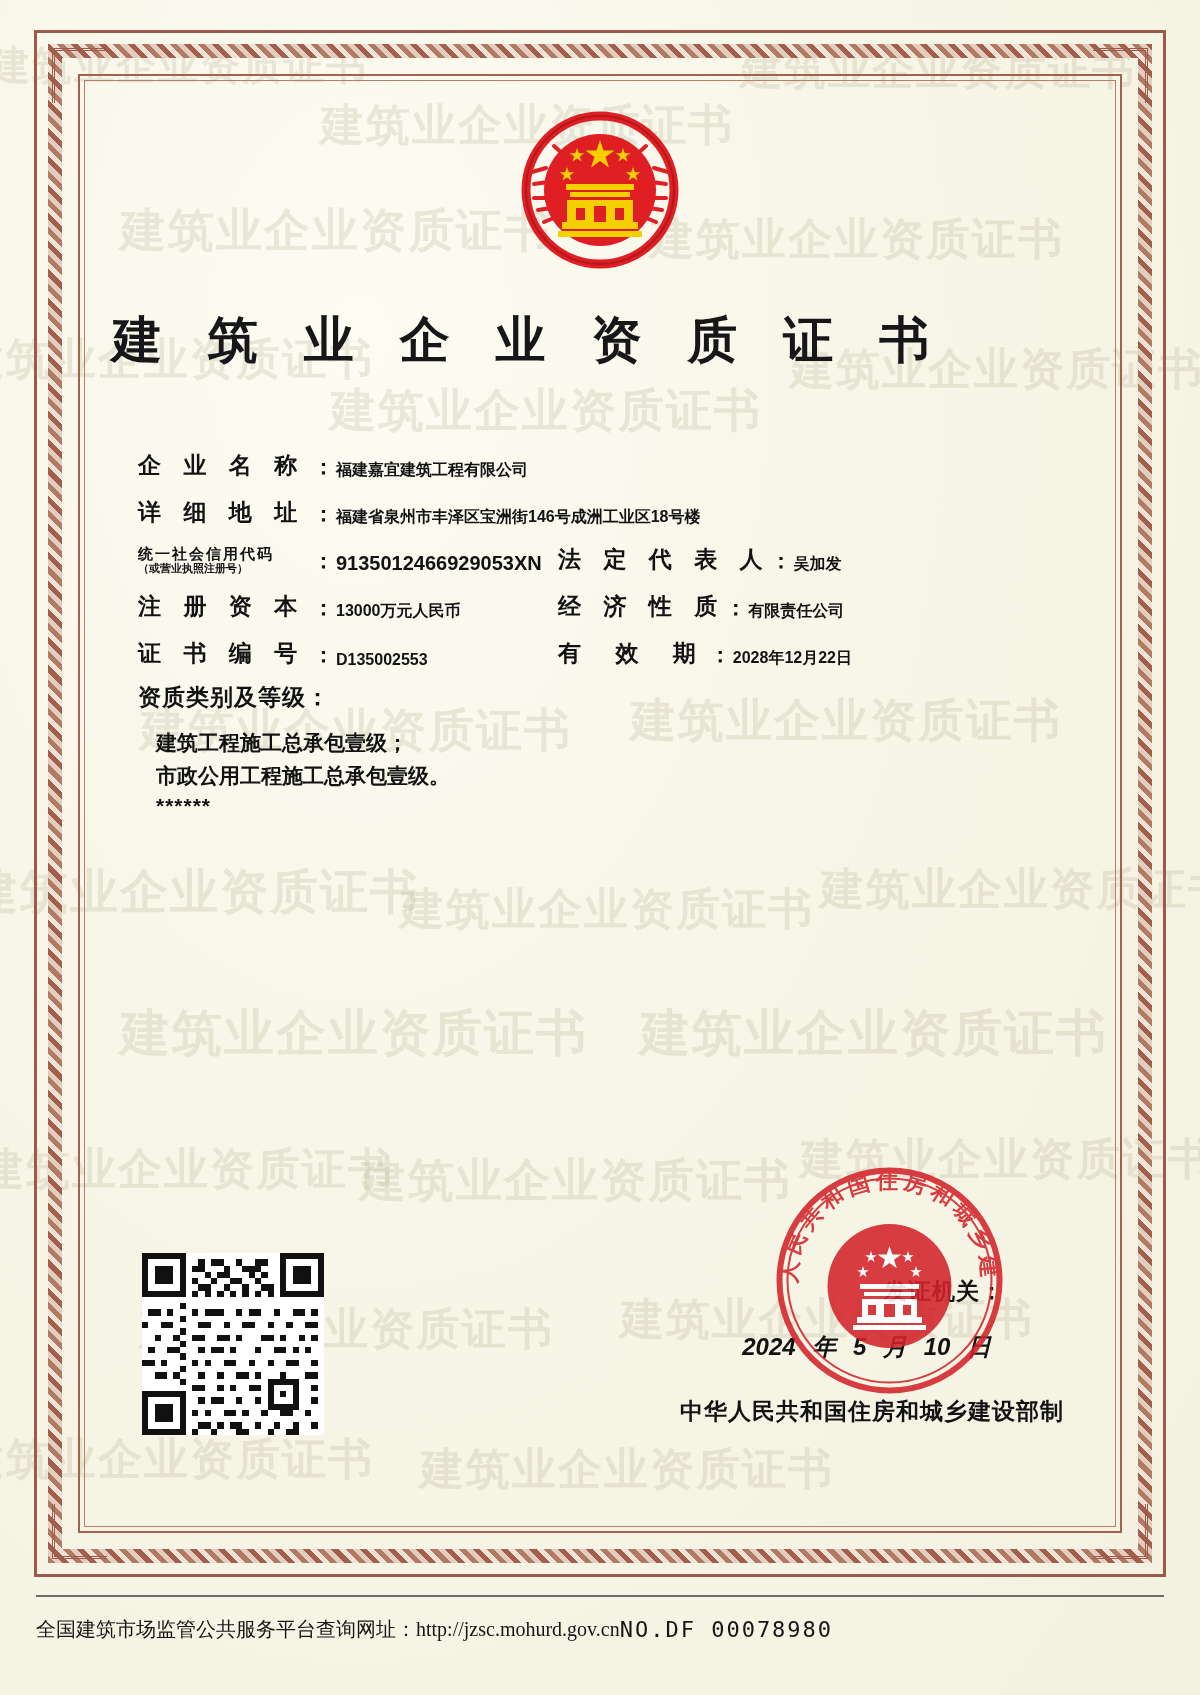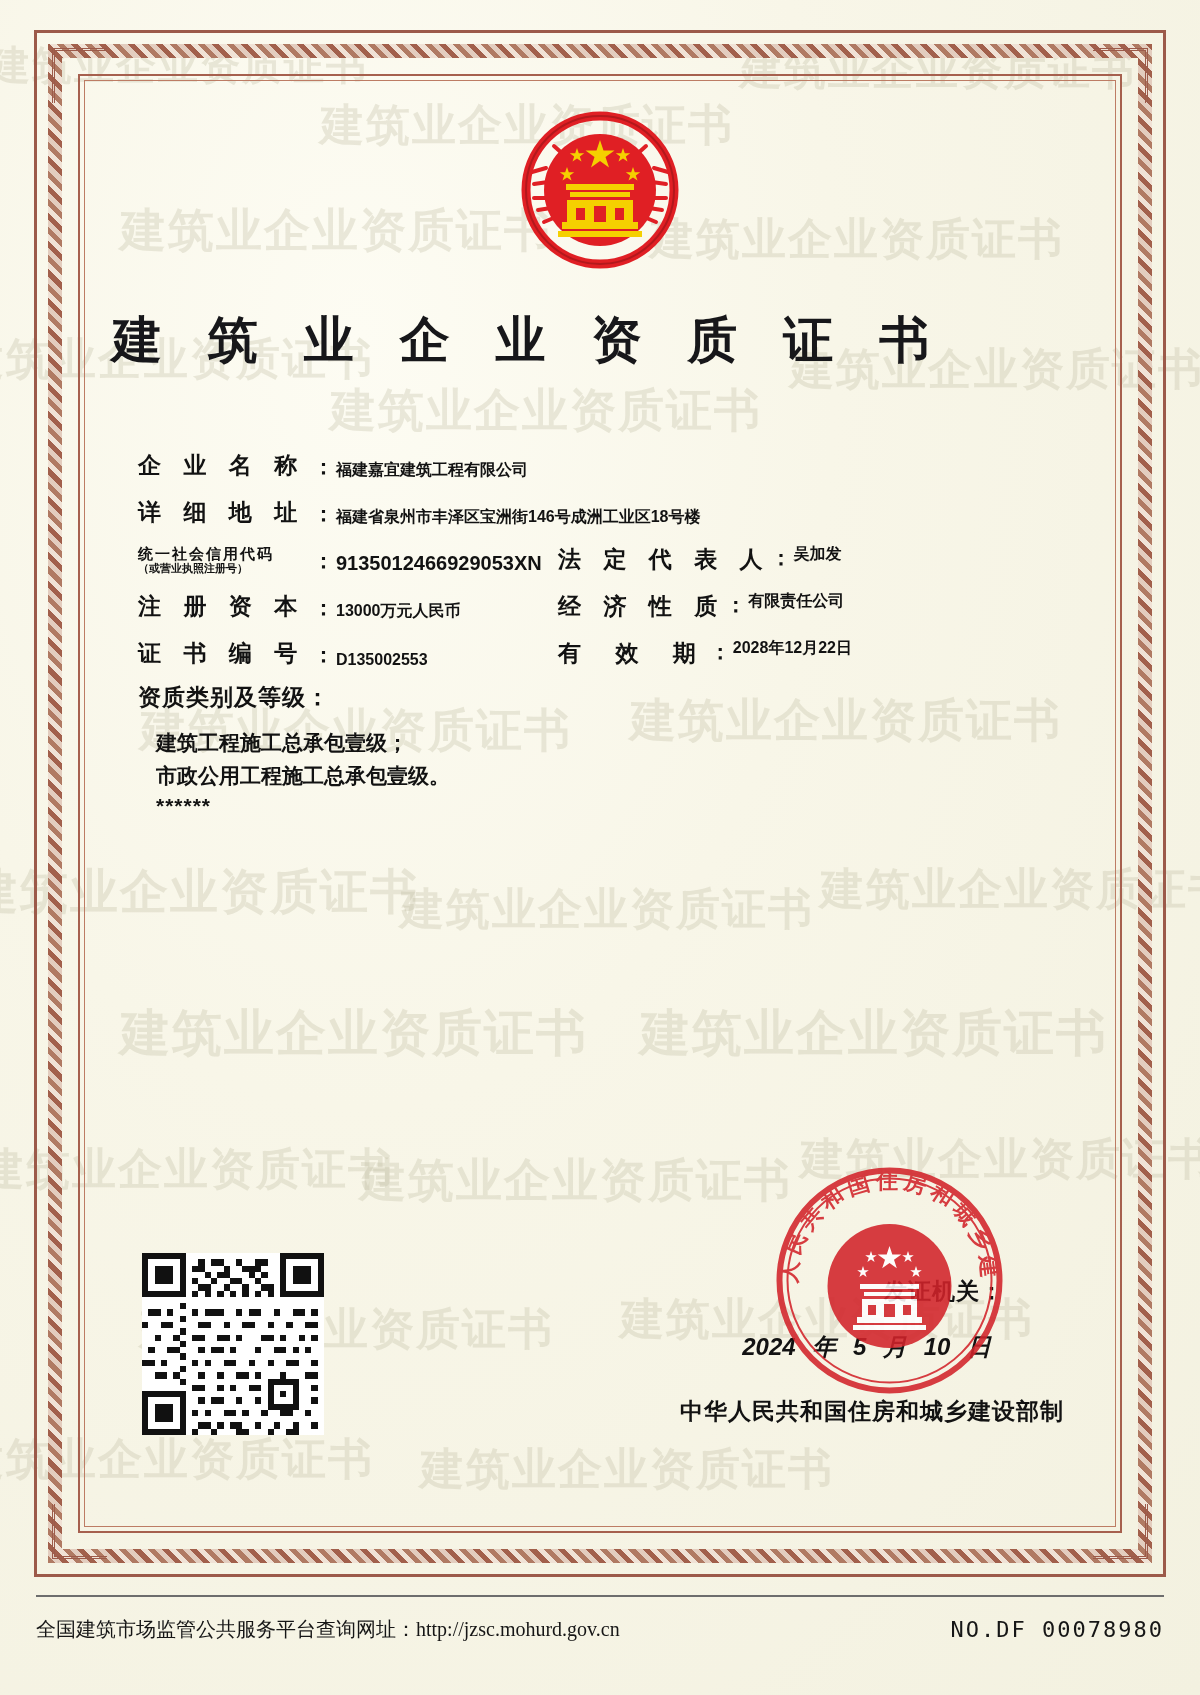--- a/index.html
+++ b/index.html
@@ -141,21 +141,21 @@
   .val {
     font-family: "Liberation Sans", sans-serif;
     font-weight: bold;
     font-size: 16px;
     color: #121212;
     white-space: nowrap;
   }
   .val.small { font-size: 20px; }
   .w1 { width: 175px; }
   .col-left { display: flex; align-items: flex-end; width: 420px; }
-  .col-right { display: flex; }
+  .col-right { display: flex; align-items: flex-end; }
 
   .credit-lbl {
     font-family: "Liberation Sans", sans-serif;
     font-weight: bold;
     color: #121212;
     line-height: 1.15;
     width: 175px;
   }
   .credit-lbl .l1 { font-size: 15px; letter-spacing: 2px; }
   .credit-lbl .l2 { font-size: 11px; }
@@ -240,21 +240,21 @@
 
   
   .footer {
     position: absolute;
     left: 36px; right: 36px;
     bottom: 40px;
     height: 52px;
     border-top: 2px solid #6d6d6d;
     display: flex;
     align-items: center;
-    justify-content: space-between;
+    justify-content: flex-start;
     padding-top: 6px;
   }
   .footer-left {
     font-family: "Liberation Serif", serif;
     font-size: 20px;
     color: #161616;
   }
   .footer-right {
     font-family: "DejaVu Sans Mono", monospace;
     font-size: 22px;

